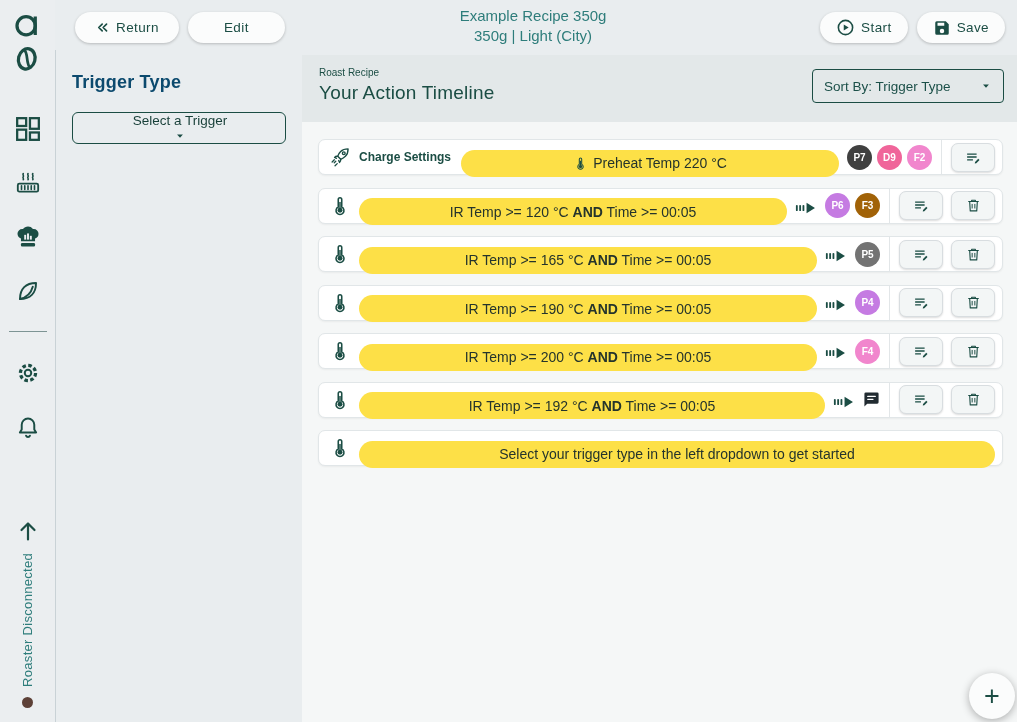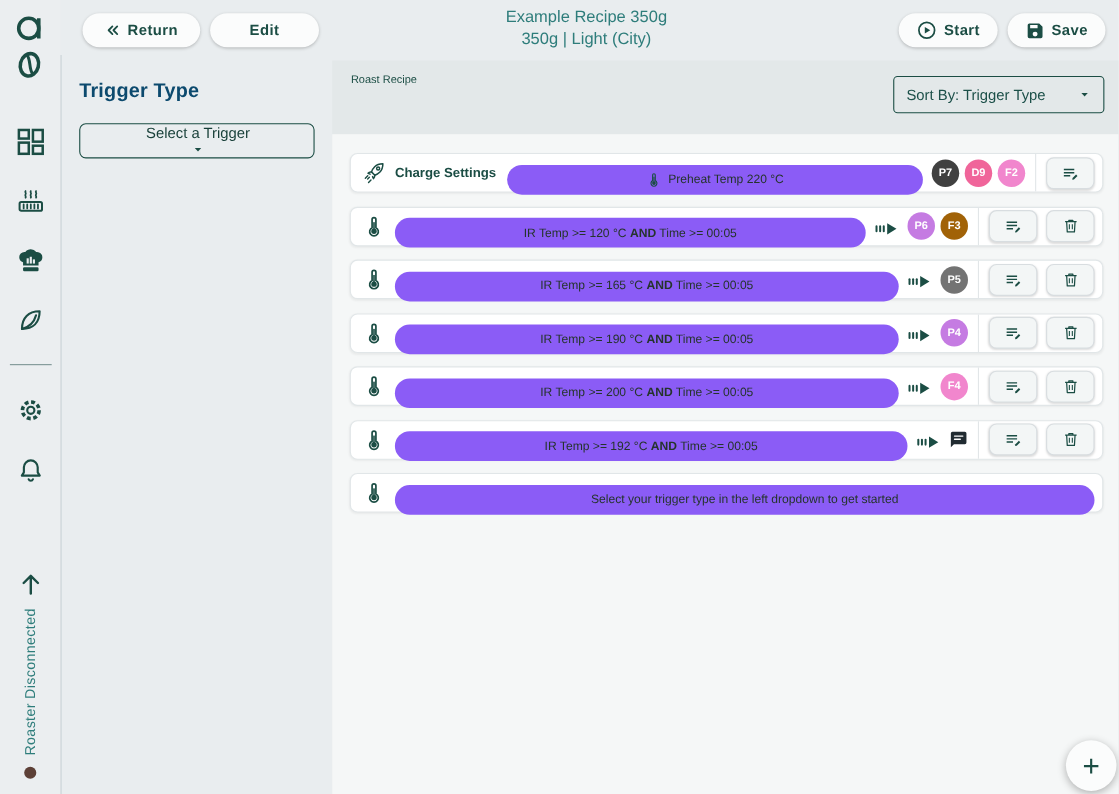--- a/index.html
+++ b/index.html
@@ -27,21 +27,21 @@
   .status-dot { width:11px; height:11px; border-radius:50%; }
 
   
   .top-header { position:absolute; left:55px; right:0; top:0; height:55px; display:flex; align-items:center; padding:0 12px 0 20px; }
   .hgroup { display:flex; gap:9px; align-items:center; }
   .hgroup.right { margin-left:auto; }
   .hpill {
     display:inline-flex; align-items:center; justify-content:center; gap:6px;
     height:31px; padding:0 20px; border:none; border-radius:16px;
     background:#fbfcfc; box-shadow:0 1px 3px rgba(0,0,0,.22);
-    color:#1b4d44; font-size:13.5px; font-weight:700; letter-spacing:0.4px;
+    color:#1b4d44; font-size:13.5px; font-weight:400; letter-spacing:0.4px;
     font-family:"Liberation Sans", sans-serif; cursor:pointer;
   }
   .page-title { position:absolute; left:50%; top:7px; transform:translateX(-52%); text-align:center; color:#2e7d7b; }
   .page-title .t1 { font-size:15px; font-weight:500; }
   .page-title .t2 { font-size:15px; font-weight:500; margin-top:3px; }
 
   
   .left-panel { position:absolute; left:56px; top:55px; width:246px; bottom:0; padding:17px 16px; }
   .panel-heading { font-size:18px; font-weight:700; color:#0c4a6e; letter-spacing:0.2px; }
   .select-box {
@@ -65,23 +65,23 @@
   
   .row {
     display:flex; align-items:center; gap:8px;
     height:36px; margin-bottom:12.5px; padding:0 7px 0 10px;
     background:#fff; border:1px solid #e1e6e8; border-radius:7px;
     box-shadow:0 1px 2px rgba(0,0,0,.05);
   }
   .lead-icon { width:22px; height:22px; flex:none; display:flex; align-items:center; justify-content:center; }
   .row-label { font-size:12px; font-weight:700; color:#1b4d44; white-space:nowrap; margin-right:2px; }
   .pill {
-    flex:1; min-width:0; height:27px; border-radius:14px; background:#8b5cf6;
+    flex:1; min-width:0; height:27px; border-radius:14px; background:#fde047;
     display:flex; align-items:center; justify-content:center; gap:5px;
-    font-size:11px; color:#25342c; white-space:nowrap; cursor:pointer;margin-top:12px;
+    font-size:14px; color:#25342c; white-space:nowrap; cursor:pointer;margin-top:12px;
   }
   .pill b { font-weight:700; }
   .pill-icon { width:15px; height:15px; }
   .transition-icon { width:22px; height:18px; flex:none; }
   .badges { display:flex; gap:5px; flex:none; }
   .badge {
     width:25px; height:25px; border-radius:50%; color:#fff;
     font-size:10px; font-weight:700; display:flex; align-items:center; justify-content:center;
   }
   .msg-icon { width:17px; height:17px; flex:none; cursor:pointer; }
@@ -233,20 +233,21 @@
           <path d="M7 9.5l5 5.5 5-5.5z"></path>
         </svg>
       </span>
   </div>
 </div>
 
 <div class="main">
   <div class="toolbar">
     <div>
       <div class="eyebrow">Roast Recipe</div>
+      <div class="main-title">Your Action Timeline</div>
     </div>
     <div class="sort-box">
       <span>Sort By: Trigger Type</span>
       <span style="width:14px;height:14px;">
           <svg viewBox="0 0 24 24" fill="#1b4d44">
             <path d="M7 9.5l5 5.5 5-5.5z"></path>
           </svg>
         </span>
     </div>
   </div>

